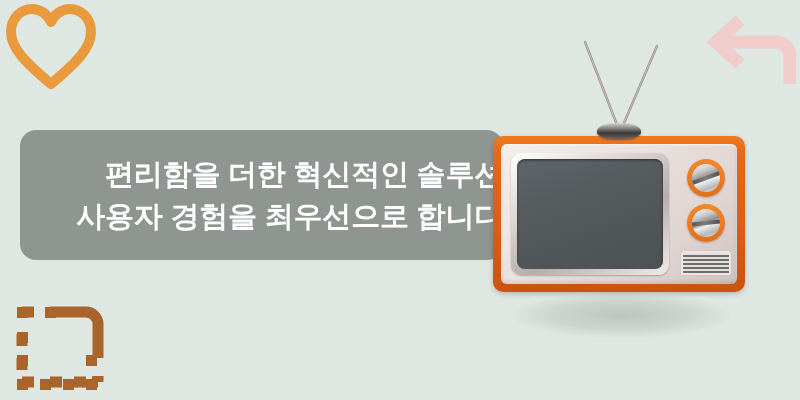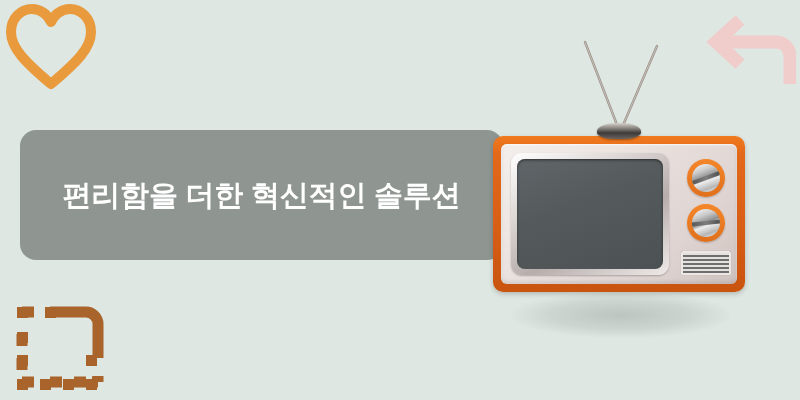--- a/index.html
+++ b/index.html
@@ -59,21 +59,21 @@
     z-index: 2;
   }
   #headline {
     position: absolute;
     left: 0;
     top: 0;
     width: 483px;
     height: 130px;
     display: flex;
     flex-direction: column;
-    align-items: center;
+    align-items: flex-end;
     justify-content: center;
     gap: 3px;
   }
   .headline-line {
     color: #ffffff;
     font-size: 29px;
     font-weight: bold;
     line-height: 1.32;
     letter-spacing: -0.2px;
     white-space: nowrap;
@@ -241,20 +241,21 @@
     <rect x="5" y="77" width="11" height="11" fill="#a8642a"></rect>
     <rect x="28" y="77" width="11" height="11" fill="#a8642a"></rect>
     <rect x="51" y="77" width="11" height="11" fill="#a8642a"></rect>
     <rect x="74" y="77" width="11" height="11" fill="#a8642a"></rect>
     <rect x="74" y="53" width="11" height="11" fill="#a8642a"></rect>
   </svg>
 
   <div id="text-plate">
     <div id="headline">
       <div class="headline-line">편리함을 더한 혁신적인 솔루션</div>
+      <div class="headline-line">사용자 경험을 최우선으로 합니다</div>
     </div>
   </div>
 
   <div class="tv-shadow"></div>
 
   <div id="tv">
 
     <svg class="antenna" viewBox="0 0 252 106" aria-hidden="true">
       <line x1="126" y1="100" x2="92" y2="12" stroke="#9a9189" stroke-width="2.4" stroke-linecap="round"></line>
       <line x1="126" y1="100" x2="92" y2="12" stroke="#c9c2ba" stroke-width="1" stroke-linecap="round"></line>

